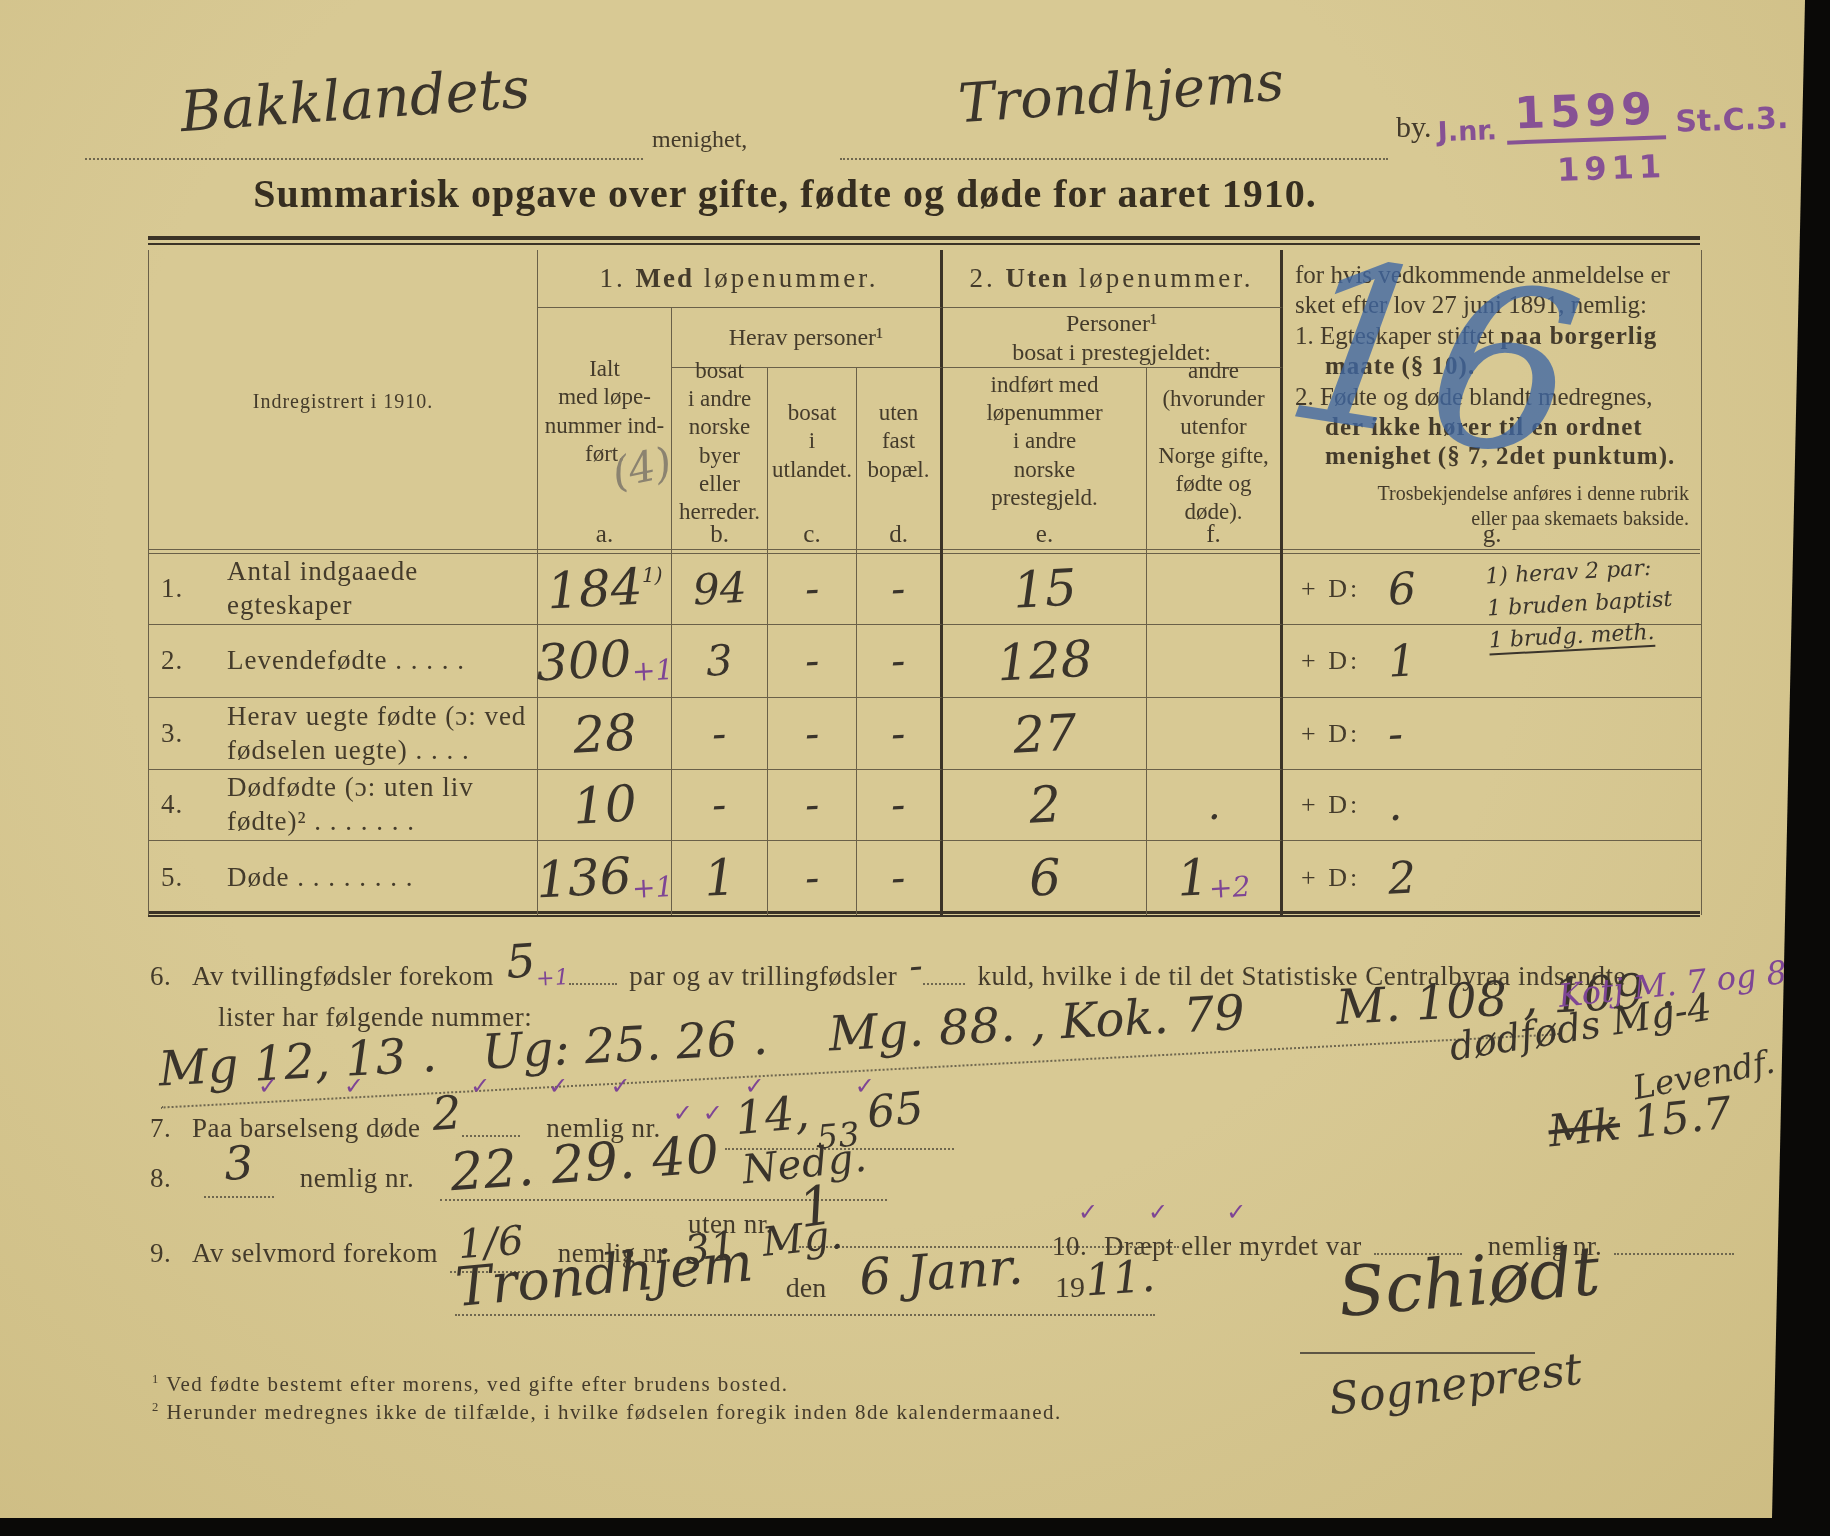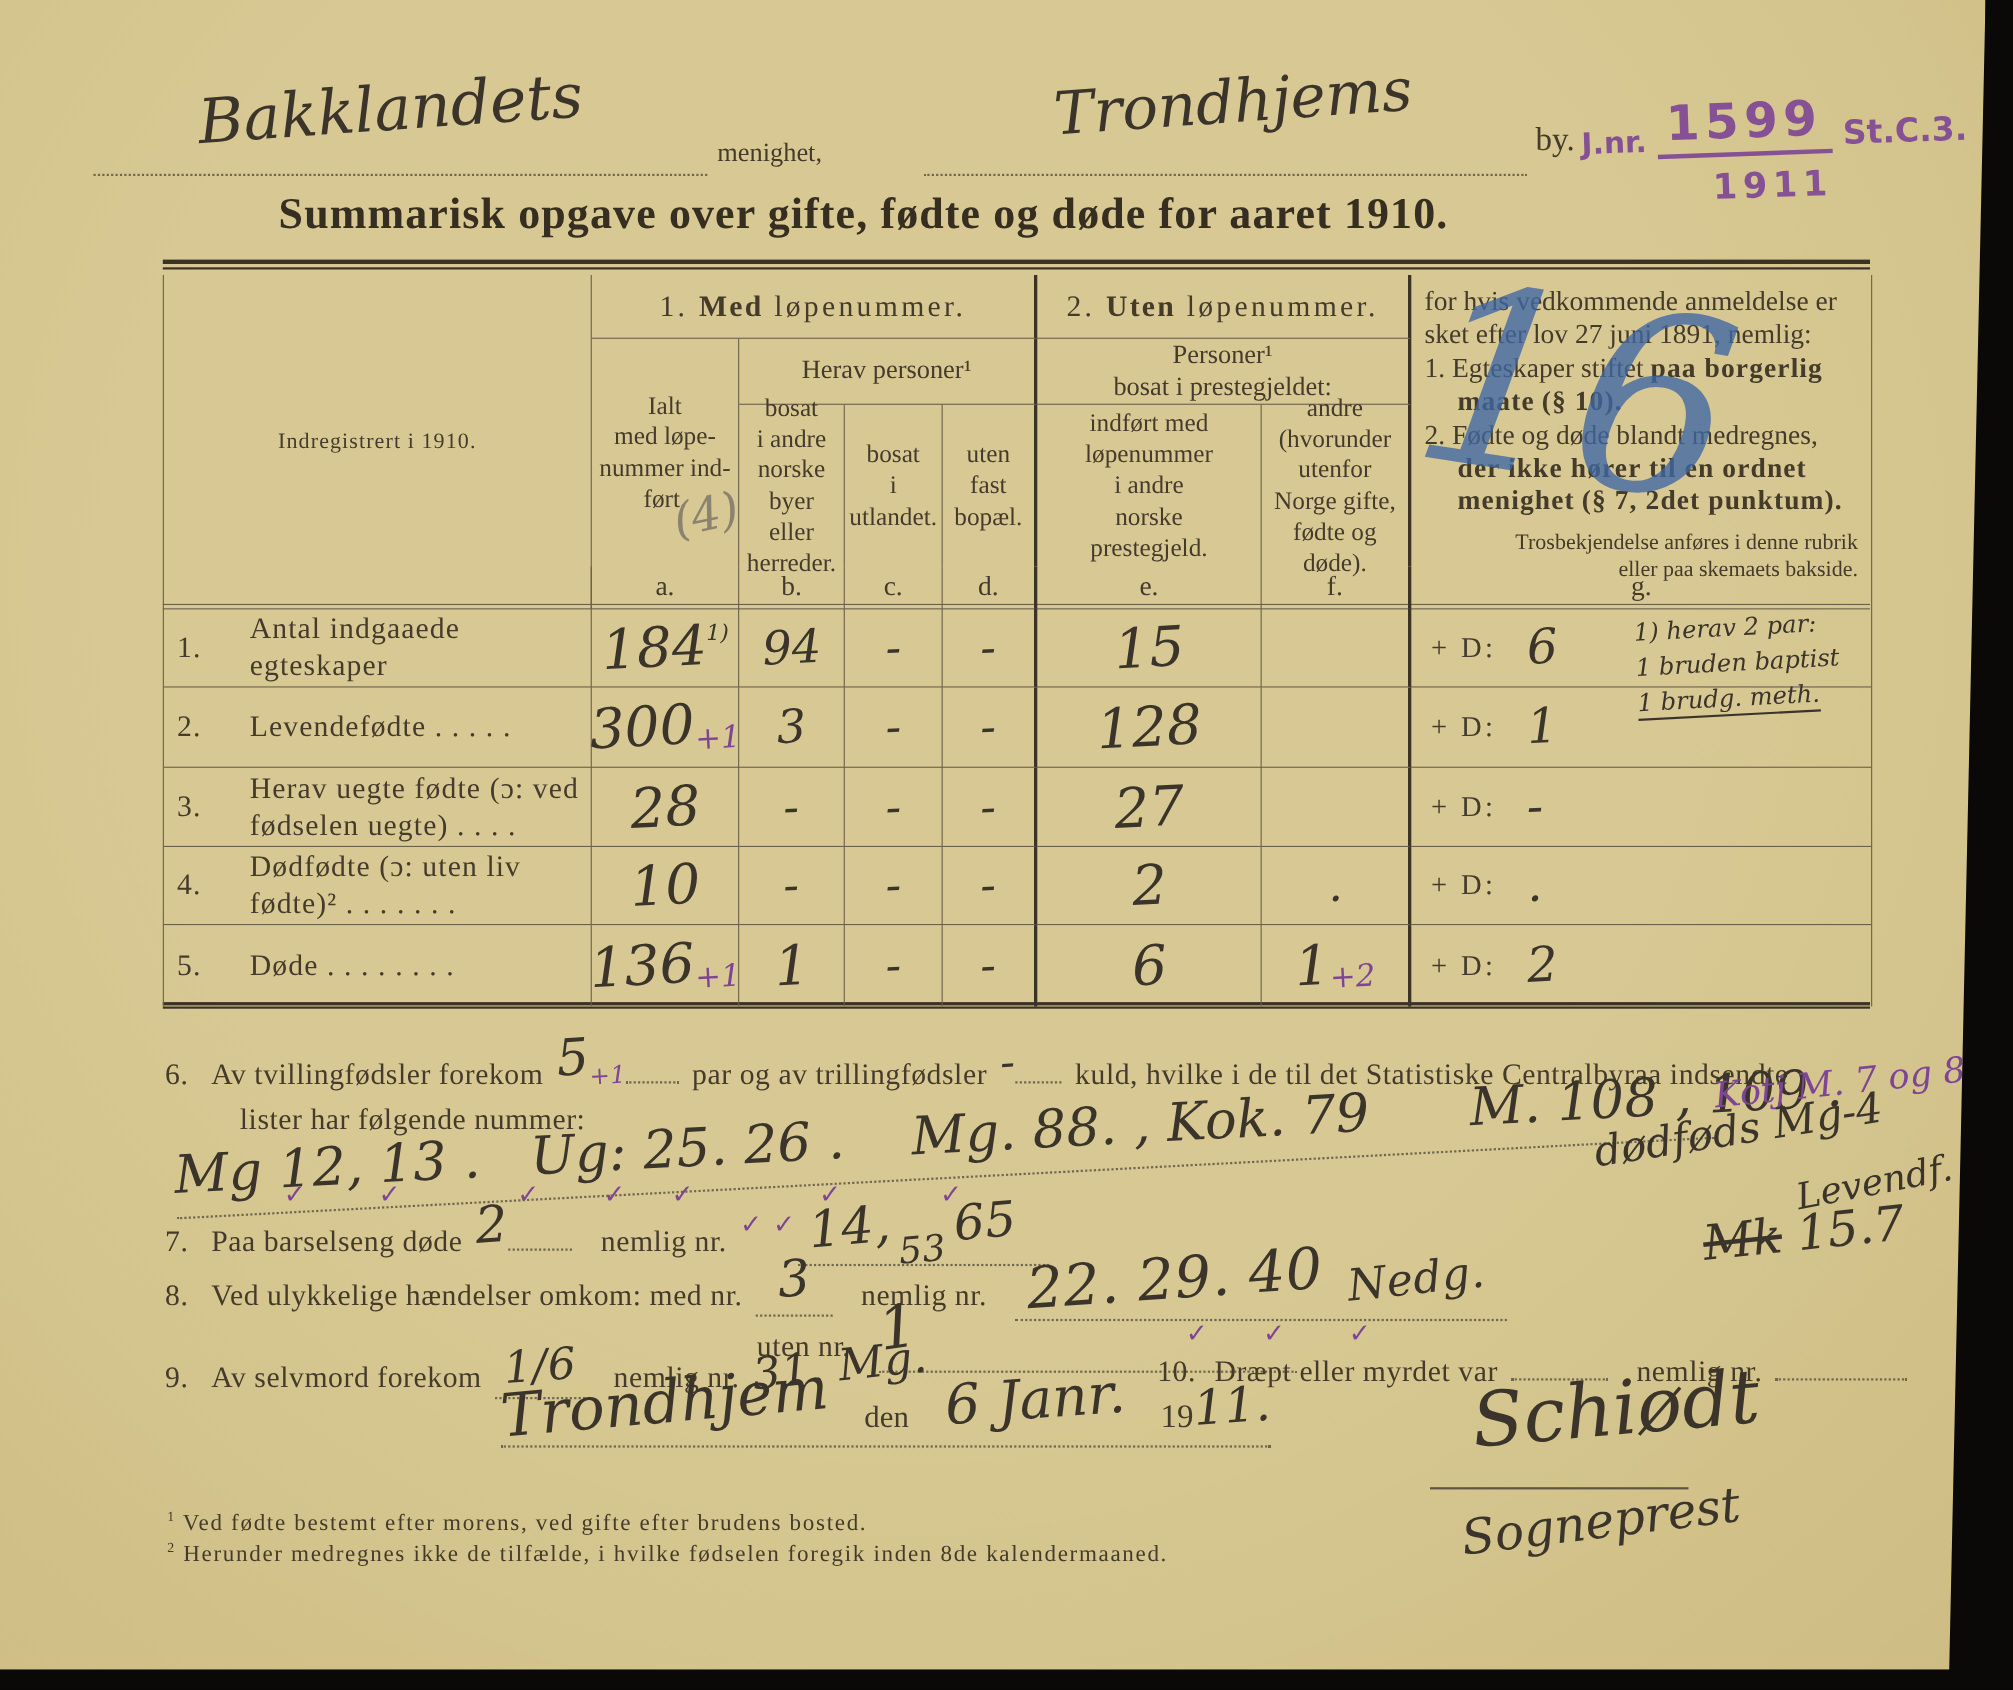--- a/index.html
+++ b/index.html
@@ -389,21 +389,20 @@
     <span class="checks" style="transform:translateY(-16px)">✓  ✓</span>
     <span class="dotline" style="padding:0 30px 4px 10px">
       <span class="hw" style="font-size:46px;transform:translateY(-6px) rotate(-5deg)">14,</span>
       <span class="hw" style="font-size:33px;transform:translateY(10px) rotate(-5deg)">53</span>
       <span class="hw" style="font-size:44px;transform:translateY(-12px) rotate(-5deg)">65</span>
     </span>
   </div>
 
   <div class="secline" style="left:150px;top:1143px">
     <span class="rnum">8.</span>
-    <span>Ved ulykkelige hændelser omkom: med nr.</span>
       <span class="sgap"></span>
     <span class="dotline" style="padding:0 20px 2px 20px"><span class="hw hw46">3</span></span>
       <span class="gap"></span>
     <span>nemlig nr.</span>
       <span class="gap"></span>
     <span class="dotline" style="padding:0 20px 4px 10px">
       <span class="hw" style="font-size:52px;transform:translateY(-6px) rotate(-4deg)">22. 29. 40</span>&nbsp;&nbsp;
       <span class="hw" style="font-size:40px;transform:translateY(-10px) rotate(-6deg)">Nedg.</span>
     </span>
   </div>

